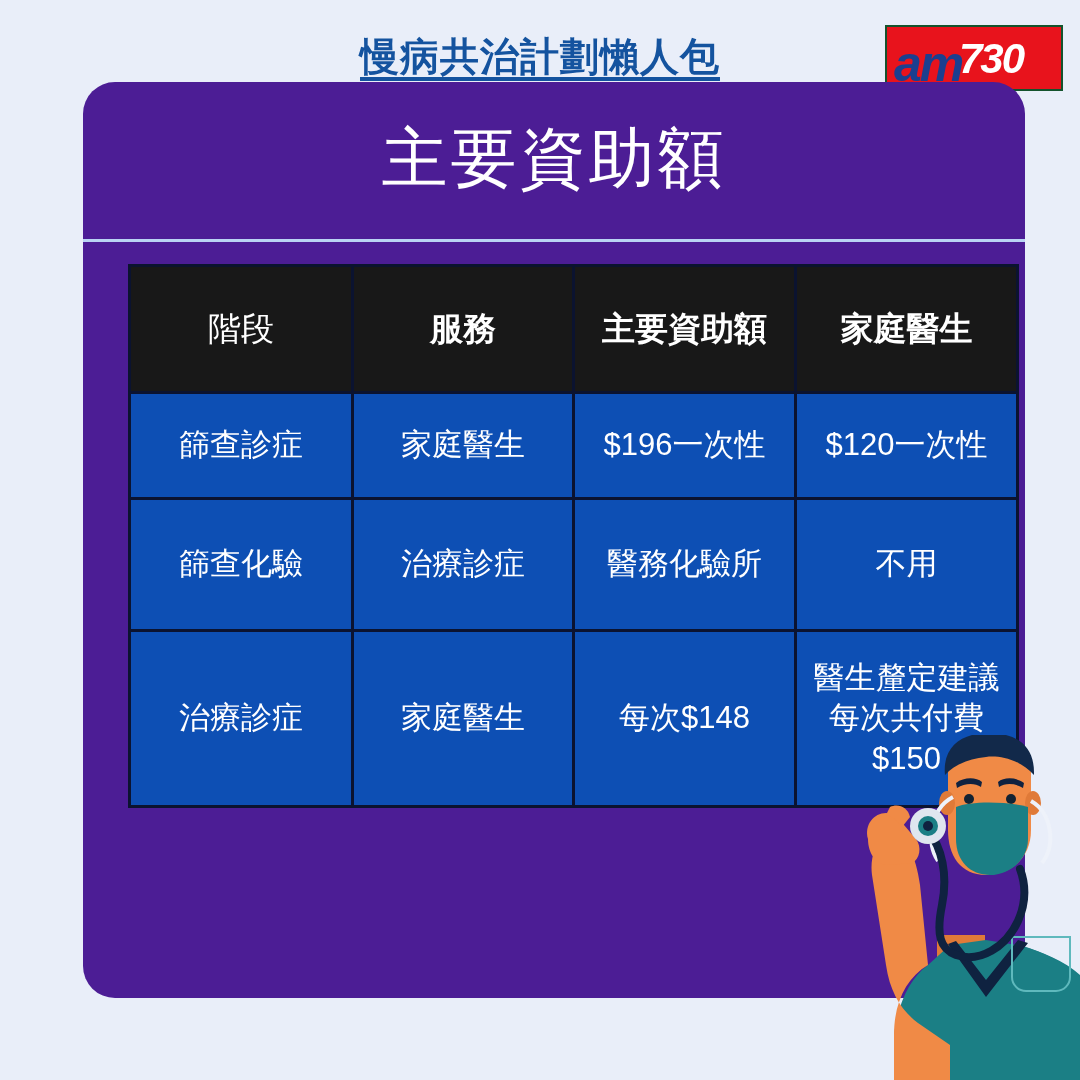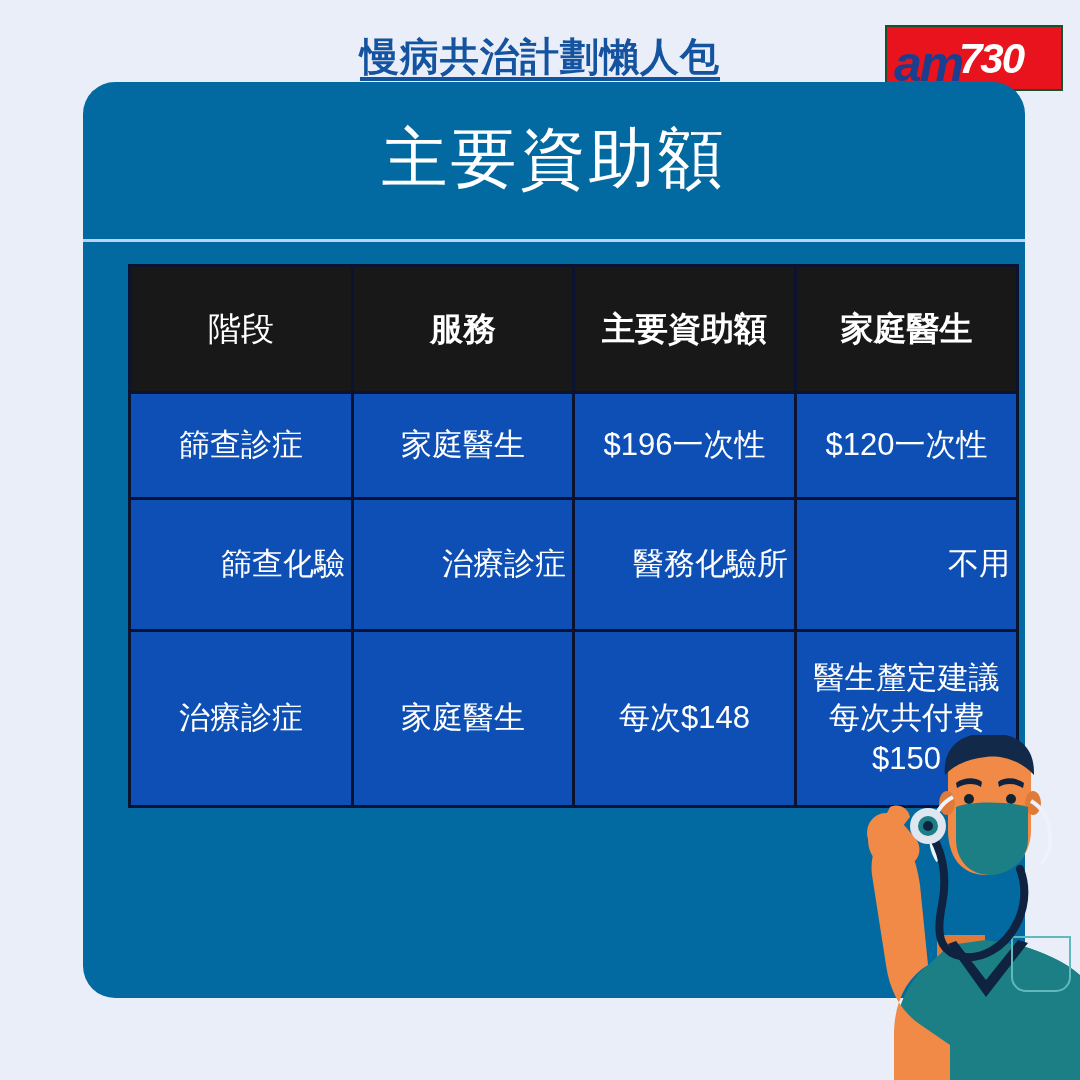--- a/index.html
+++ b/index.html
@@ -62,21 +62,21 @@
     color: #ffffff;
     letter-spacing: -2px;
     line-height: 62px;
   }
 
   
   .card {
     position: absolute;
     left: 83px; top: 82px;
     width: 942px; height: 916px;
-    background: #0369a1;
+    background: #4c1d95;
     border-radius: 32px;
   }
   .card-heading {
     position: absolute;
     left: 0; top: 32px;
     width: 942px;
     text-align: center;
     font-size: 66px;
     font-weight: normal;
     color: #ffffff;
@@ -117,21 +117,21 @@
     background: #0d4fb4;
     font-size: 31px;
     font-weight: normal;
     line-height: 1.3;
   }
   .col-1 { width: 208px; }
   .col-2 { width: 206px; }
   .col-3 { width: 207px; }
   .col-4 { width: 207px; }
   .row-1 td { height: 95px; margin-top: 28px; }
-  .row-2 td { height: 121px; text-align: right; }
+  .row-2 td { height: 121px; }
   .row-3 td { height: 165px; }
 
   
   .doctor {
     position: absolute;
     left: 790px; top: 735px;
     width: 290px; height: 345px;
   }
 </style>
 </head>

